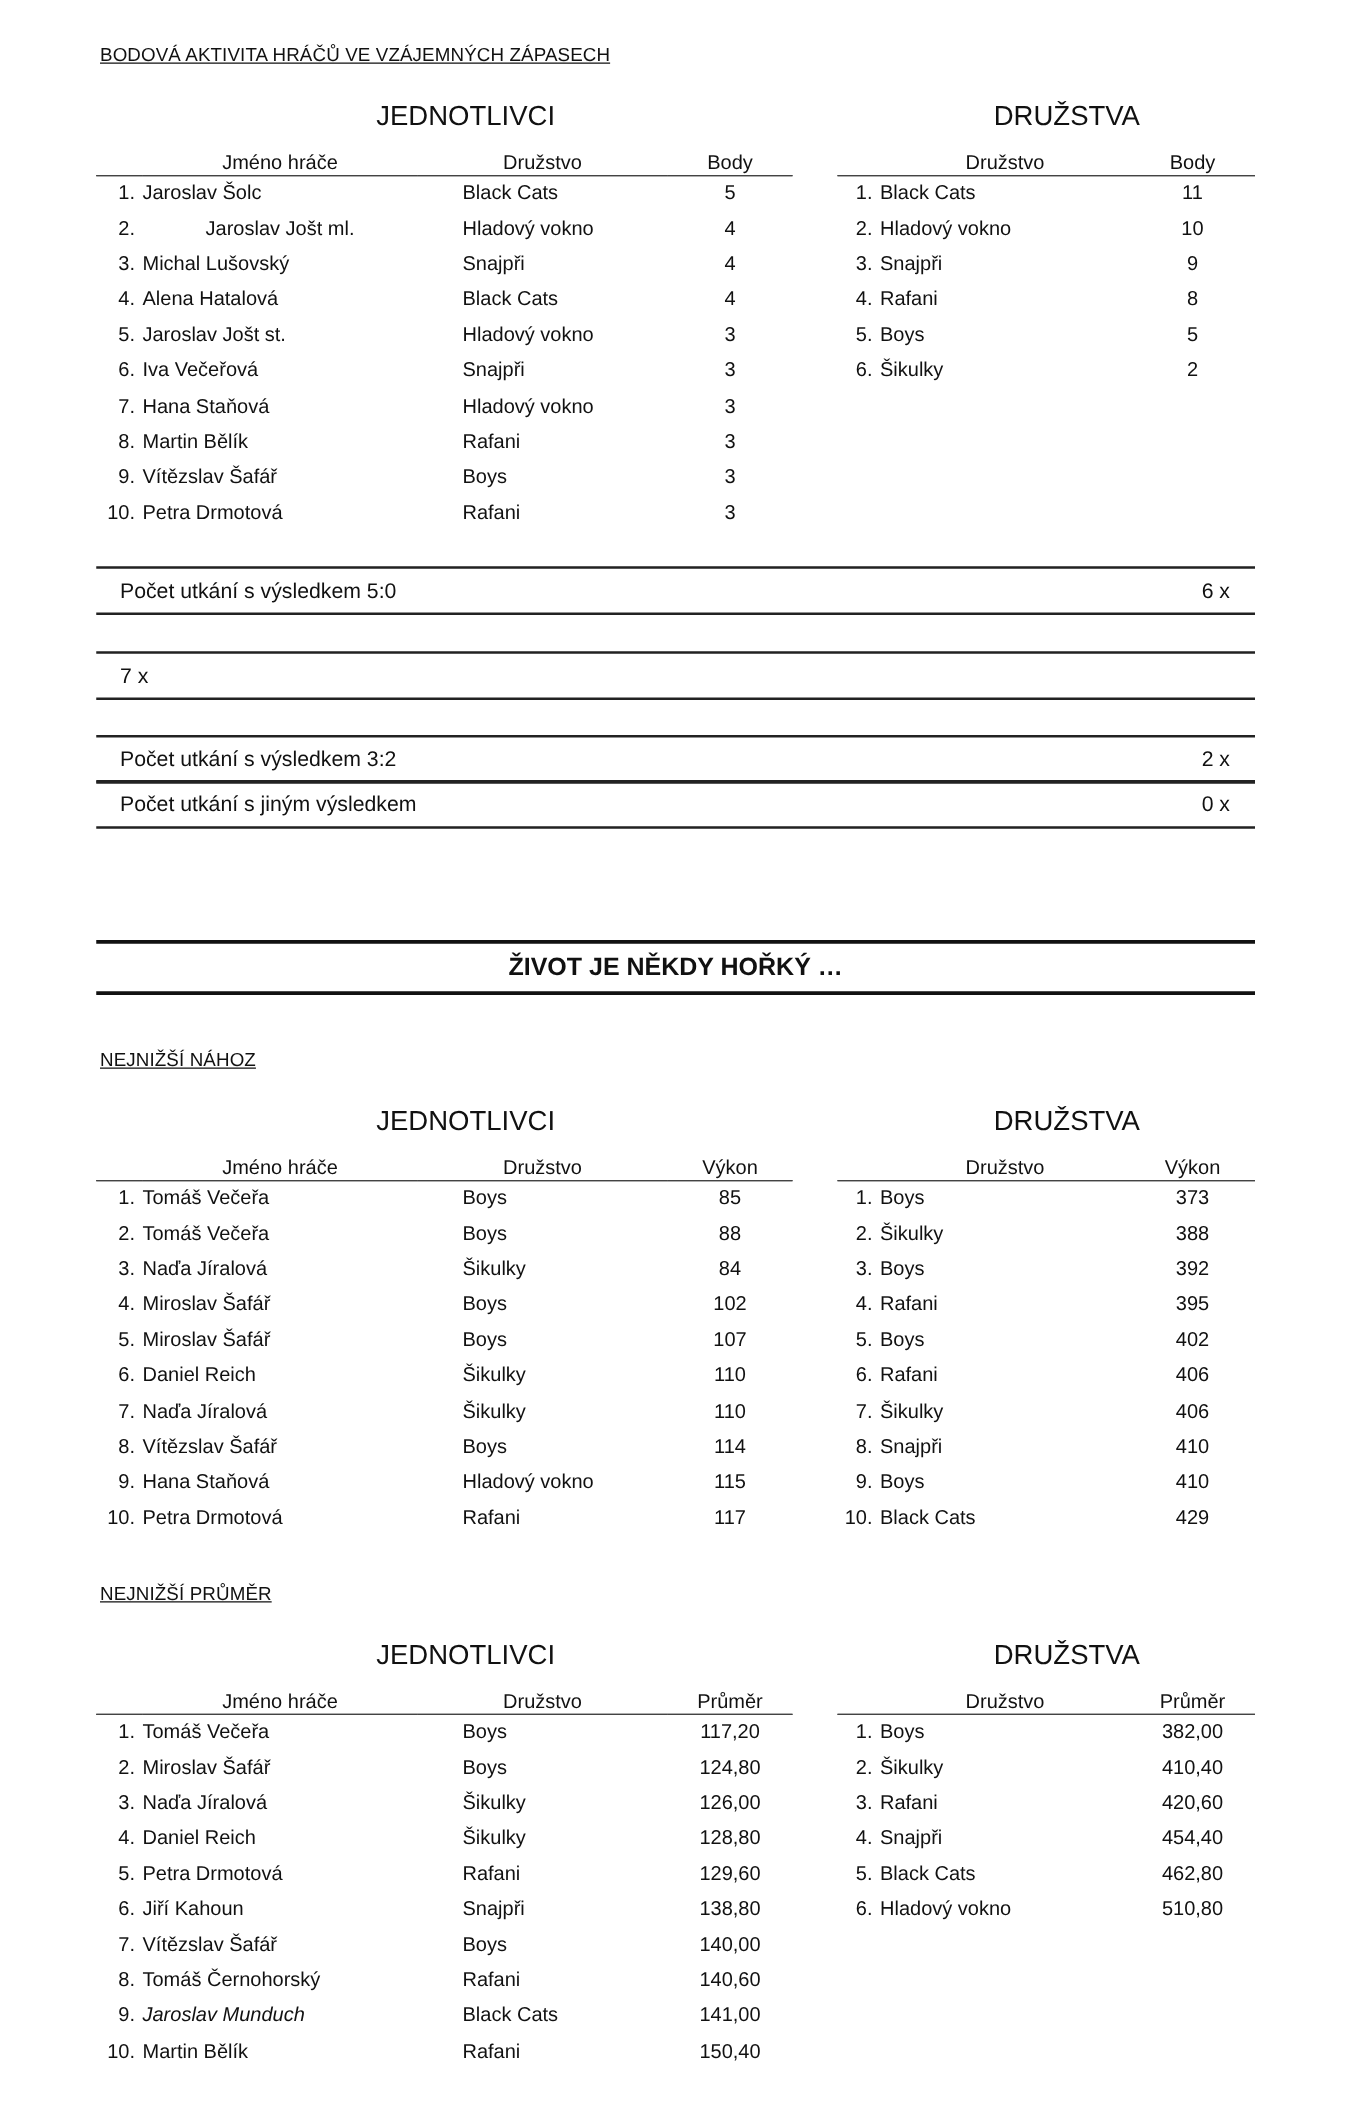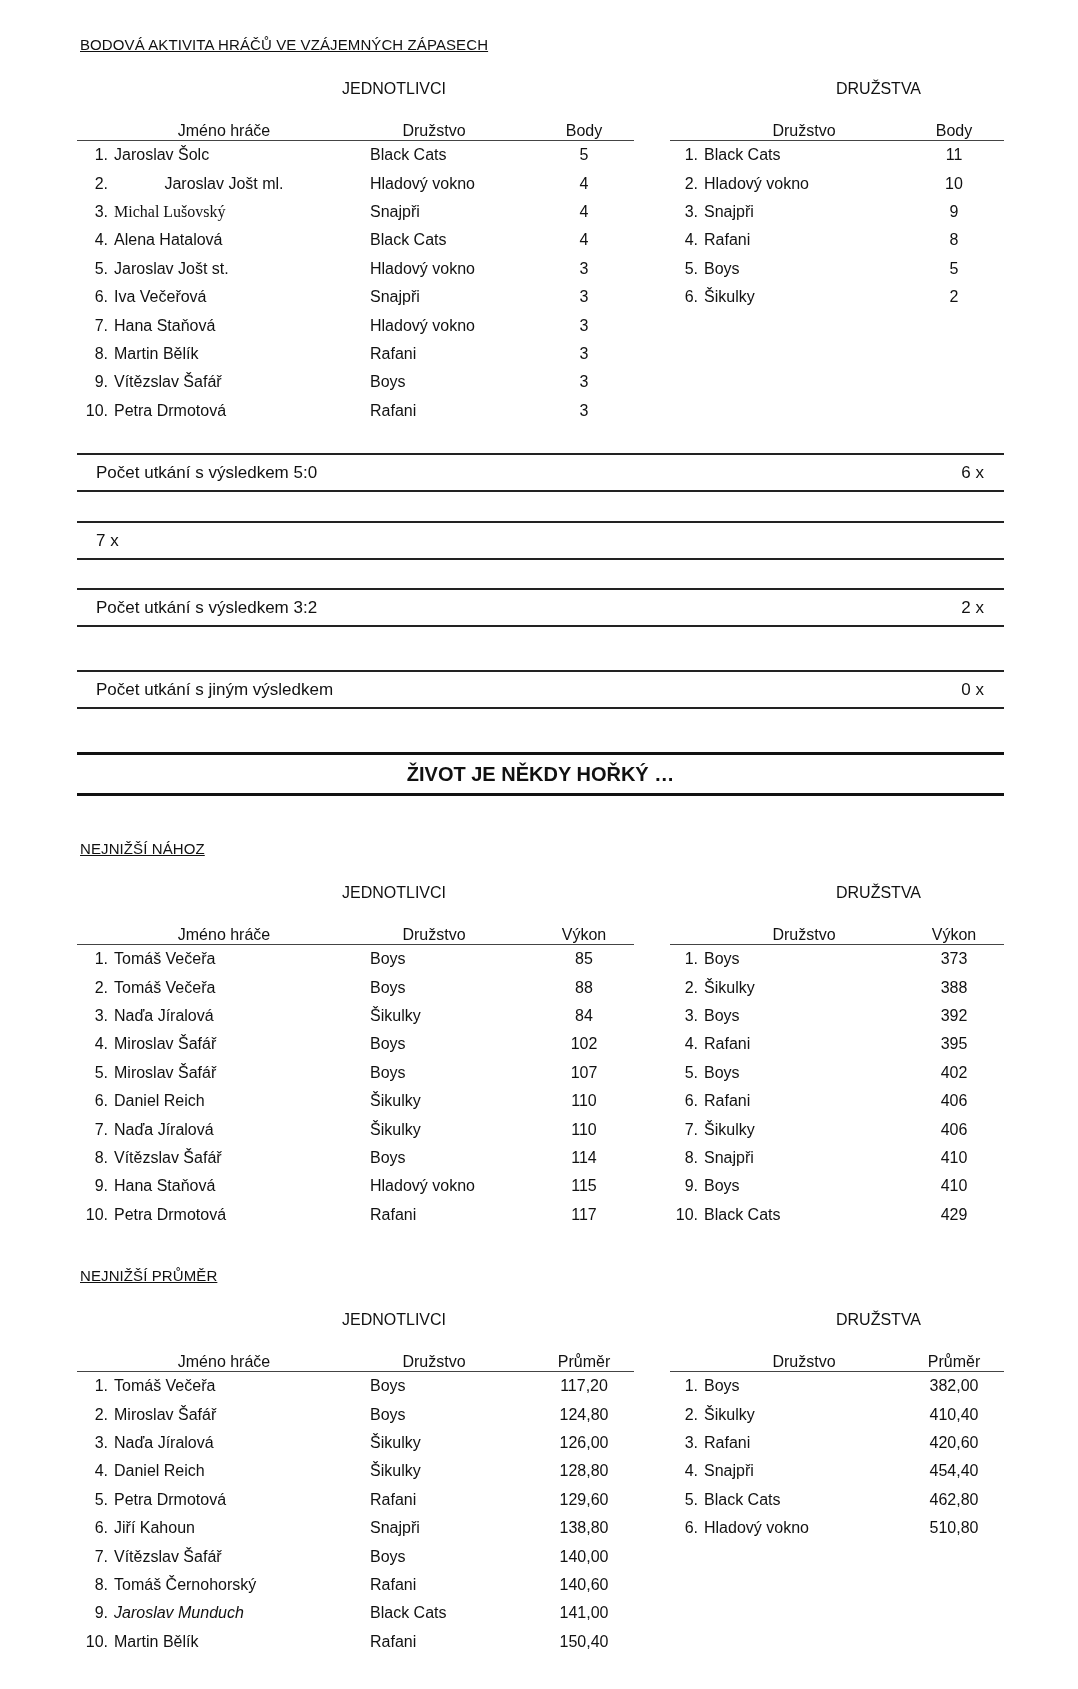--- a/index.html
+++ b/index.html
@@ -2,21 +2,21 @@
 <html><head>
 <meta charset="utf-8">
 <style>
   html, body { margin: 0; padding: 0; background: #ffffff; }
   body {
     width: 1078px; height: 1689px; position: relative; overflow: hidden;
     font-family: "Liberation Sans", sans-serif; color: #111;
   }
   .abs { position: absolute; }
   .sec-title { font-size: 15px; text-decoration: underline; letter-spacing: 0.1px; }
-  .grp-title { font-size: 16px; margin-left: 41px; }
+  .grp-title { font-size: 22px; }
   table { border-collapse: collapse; position: absolute; font-size: 16px; }
   th { font-weight: normal; font-size: 16px; padding: 0; height: 26px; vertical-align: bottom; border-bottom: 1.5px solid #444; }
   td { padding: 0; height: 28.4px; vertical-align: middle; }
   .num { text-align: right; padding-right: 6px; }
   .center { text-align: center; }
   .result-bar {
     position: absolute; left: 77px; width: 927px; height: 39px;
     border-top: 2.5px solid #222; border-bottom: 2.5px solid #222;
     font-size: 17px; display: flex; align-items: center; justify-content: space-between;
     box-sizing: border-box; padding: 0 20px 0 19px;
@@ -52,21 +52,21 @@
         <td class="center">5</td>
       </tr>
       <tr>
         <td class="num">2.</td>
         <td style="padding-left: 0px; text-align: center;">Jaroslav Jošt ml.</td>
         <td style="padding-left: 36px;">Hladový vokno</td>
         <td class="center">4</td>
       </tr>
       <tr>
         <td class="num">3.</td>
-        <td style="padding-left: 0px; font-family: Liberation Serif, serif;">Michal Lušovský</td>
+        <td style="padding-left: 0px;">Michal Lušovský</td>
         <td style="padding-left: 36px;">Snajpři</td>
         <td class="center">4</td>
       </tr>
       <tr>
         <td class="num">4.</td>
         <td style="padding-left: 0px;">Alena Hatalová</td>
         <td style="padding-left: 36px;">Black Cats</td>
         <td class="center">4</td>
       </tr>
       <tr>
@@ -154,21 +154,21 @@
   <span>Počet utkání s výsledkem 5:0</span>
   <span>6 x</span>
 </div>
 <div class="result-bar" style="top:521px;">
   <span>7 x</span>
 </div>
 <div class="result-bar" style="top:588px;">
   <span>Počet utkání s výsledkem 3:2</span>
   <span>2 x</span>
 </div>
-<div class="result-bar" style="top:670px;">
+<div class="result-bar" style="top:624px;">
   <span>Počet utkání s jiným výsledkem</span>
   <span>0 x</span>
 </div>
 
 <div class="banner">ŽIVOT JE NĚKDY HOŘKÝ …</div>
 
 <div class="abs sec-title" style="left:80px;top:840px;">NEJNIŽŠÍ NÁHOZ</div>
 <div class="abs grp-title" style="left:301px;top:884px;">JEDNOTLIVCI</div>
 <div class="abs grp-title" style="left:795px;top:884px;">DRUŽSTVA</div>
 

